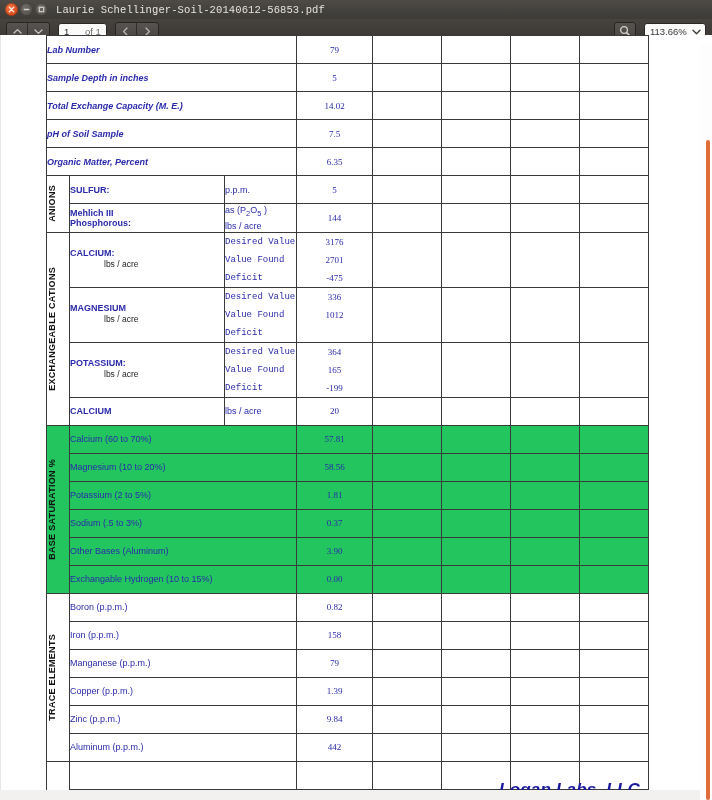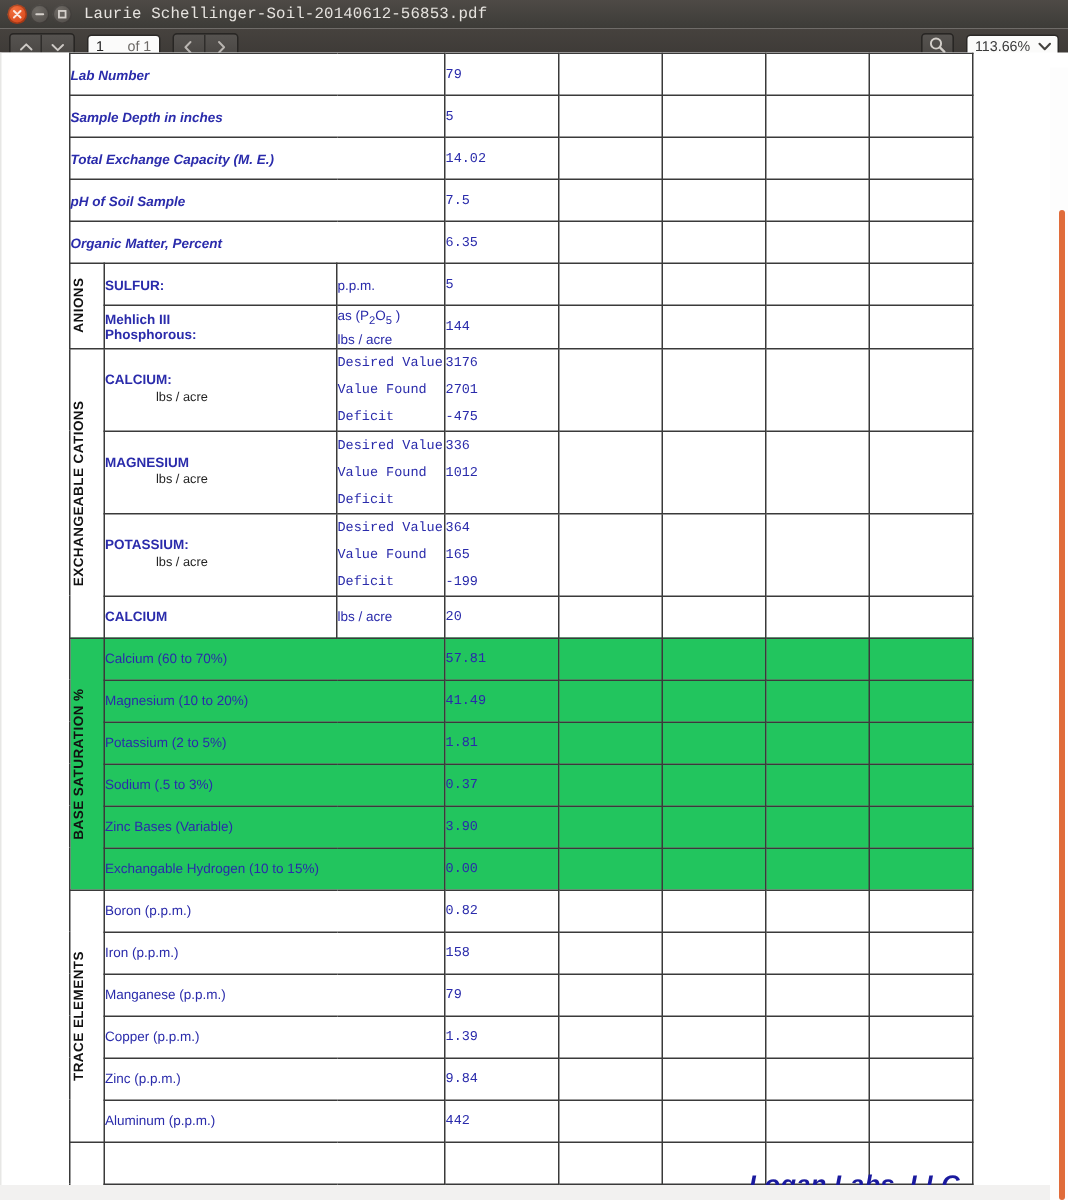--- a/index.html
+++ b/index.html
@@ -212,25 +212,25 @@
     padding-left: 12px;
   }
   .unit {
     font-size: 8px;
     color: #222;
     padding-left: 4px;
     line-height: 12px;
   }
   .unit-stack { line-height: 12px; }
   .val {
-    text-align: left;
+    text-align: center;
     padding-right: 16px;
     font-size: 12px;
     color: #111;
-    font-family: Liberation Mono, monospace;
+    font-family: Liberation Serif, serif;
   }
   .val-stack { line-height: 18px; margin-top: 20px; }
   .sub-stack { line-height: 18px; font-size: 8.5px; color: #222; padding-left: 4px; font-family: Liberation Mono, monospace; }
 
   tr.shaded td { background: #22c55e; }
   td.thickleft { border-left: 3px double #3a3a3a; }
   .row-tall3 { height: 54px; }
   .row-short { height: 19.5px; }
   .row-blank { height: 19.5px; }
 
@@ -446,21 +446,21 @@
               </td>
               <td colspan="2" class="lbl-plain">Calcium (60 to 70%)</td>
               <td class="val thickleft">57.81</td>
               <td></td>
               <td></td>
               <td></td>
               <td></td>
             </tr>
             <tr class="shaded row-short">
               <td colspan="2" class="lbl-plain">Magnesium (10 to 20%)</td>
-              <td class="val thickleft">41.49</td>
+              <td class="val thickleft">58.56</td>
               <td></td>
               <td></td>
               <td></td>
               <td></td>
             </tr>
             <tr class="shaded row-short">
               <td colspan="2" class="lbl-plain">Potassium (2 to 5%)</td>
               <td class="val thickleft">1.81</td>
               <td></td>
               <td></td>
@@ -469,21 +469,21 @@
             </tr>
             <tr class="shaded row-short">
               <td colspan="2" class="lbl-plain">Sodium (.5 to 3%)</td>
               <td class="val thickleft">0.37</td>
               <td></td>
               <td></td>
               <td></td>
               <td></td>
             </tr>
             <tr class="shaded row-short">
-              <td colspan="2" class="lbl-plain">Zinc Bases (Variable)</td>
+              <td colspan="2" class="lbl-plain">Other Bases (Aluminum)</td>
               <td class="val thickleft">3.90</td>
               <td></td>
               <td></td>
               <td></td>
               <td></td>
             </tr>
             <tr class="shaded row-short">
               <td colspan="2" class="lbl-plain">Exchangable Hydrogen (10 to 15%)</td>
               <td class="val thickleft">0.00</td>
               <td></td>

